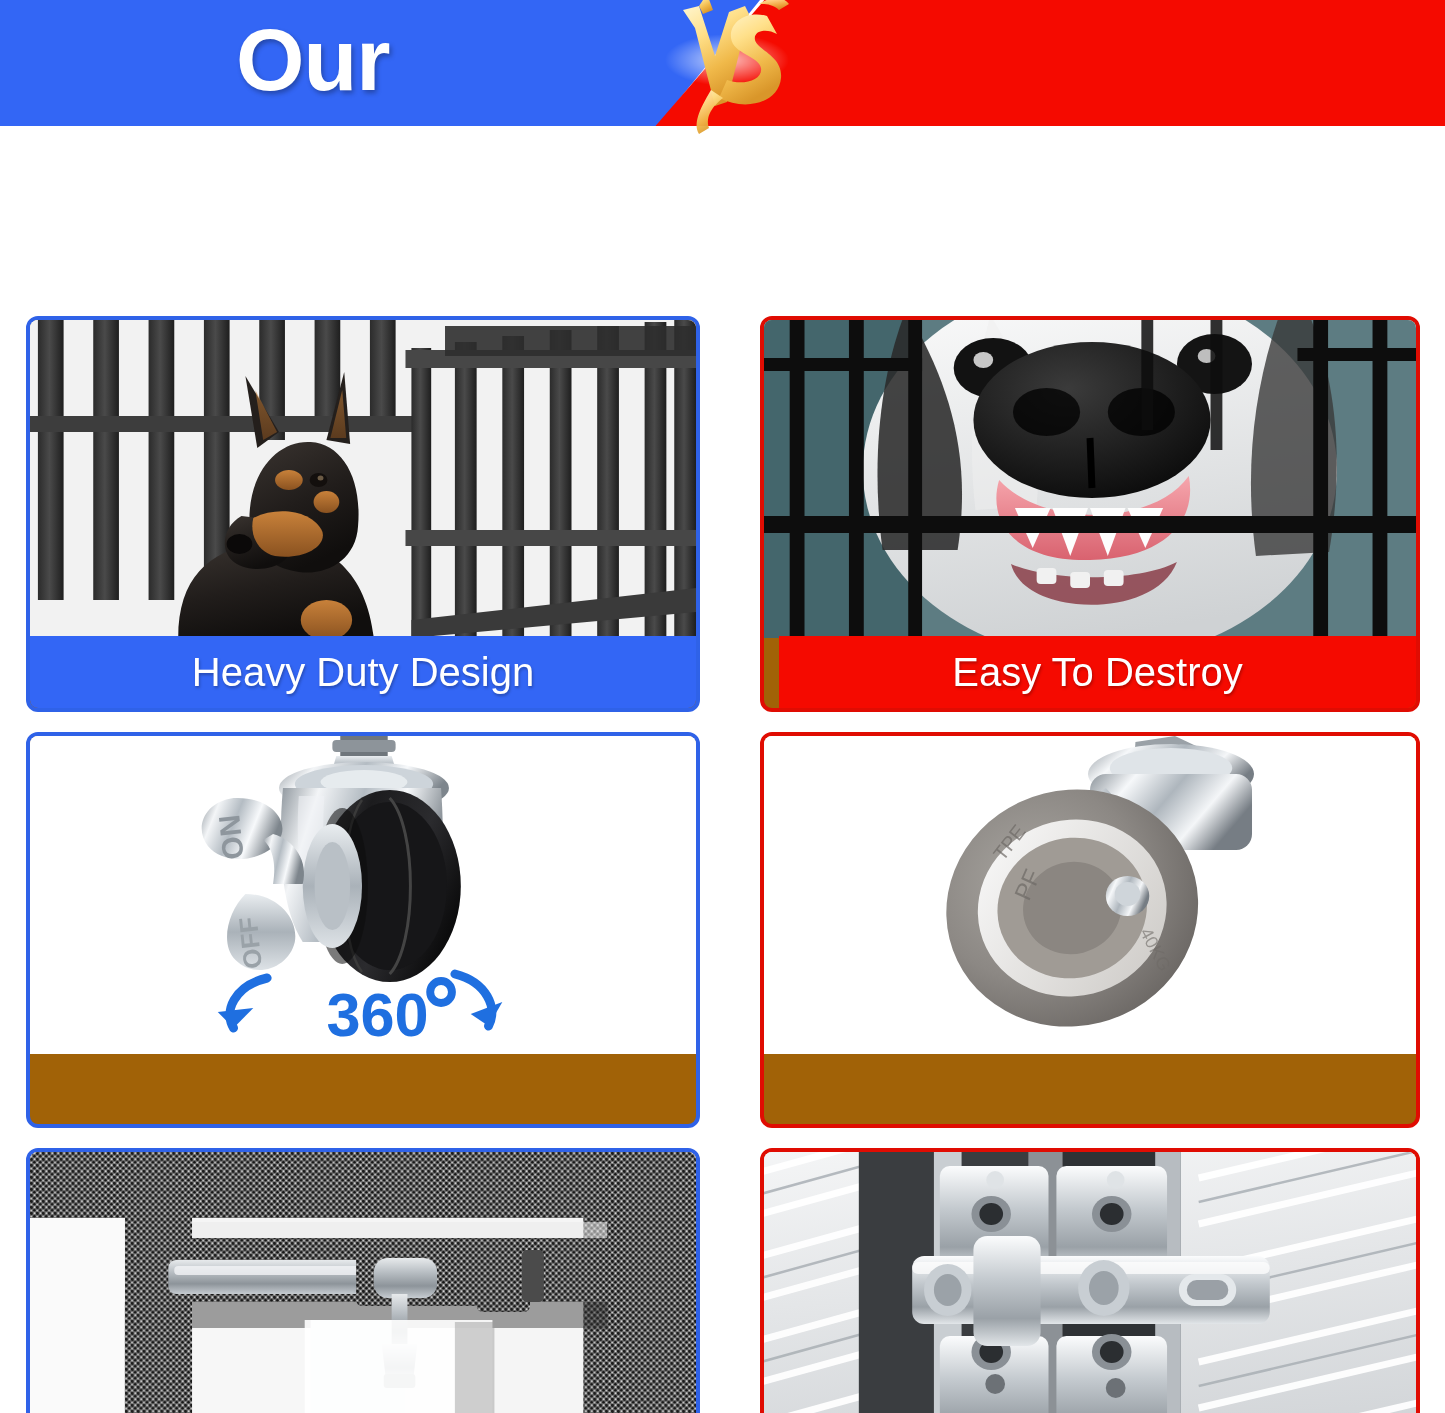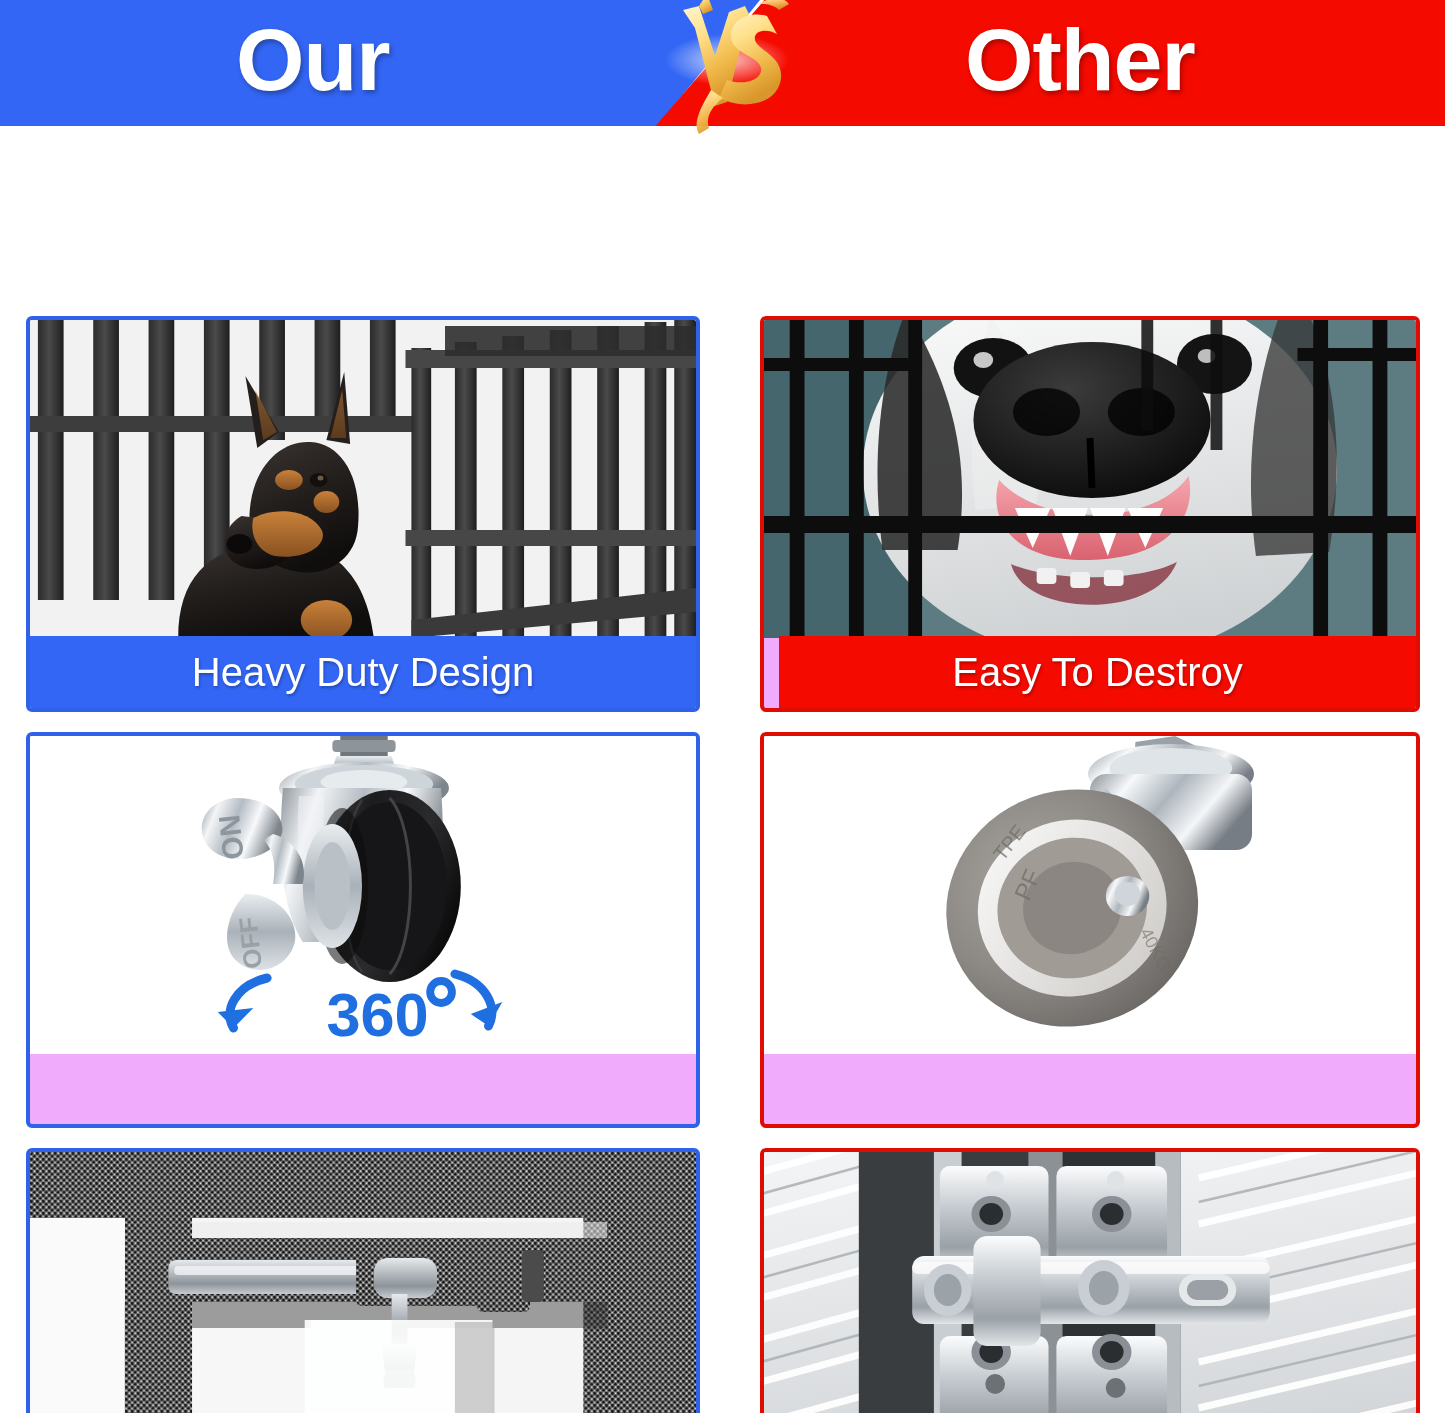--- a/index.html
+++ b/index.html
@@ -58,23 +58,23 @@
   
   .grid {
     position: relative;
     width: 1445px;
     height: 1287px;
     padding: 0;
   }
 
   .panel {
     position: absolute;
-    border-radius: 6px;
+    border-radius: 12px;
     overflow: hidden;
-    background: #f0abfc;
+    background: #a16207;
   }
   .panel.ours  { border: 4px solid #2f62e8; }
   .panel.other { border: 4px solid #e00c02; }
 
   .panel-media {
     position: absolute;
     left: 0; right: 0; top: 0;
     overflow: hidden;
     background: #ffffff;
   }
@@ -114,21 +114,20 @@
 </style>
 </head>
 <body>
 
 <div class="header">
   <div class="header-blue"></div>
   <div class="header-red"></div>
 
   <div class="header-title our">Our</div>
 
-  <div class="header-title other">Other</div>
 
   <div class="vs-emblem">
     <svg viewBox="0 0 150 140" xmlns="http://www.w3.org/2000/svg">
       <defs>
         <linearGradient id="gold" x1="0" y1="0" x2="0.4" y2="1">
           <stop offset="0%" stop-color="#fff6d0"></stop>
           <stop offset="35%" stop-color="#ffe08a"></stop>
           <stop offset="70%" stop-color="#f0b94a"></stop>
           <stop offset="100%" stop-color="#d9962a"></stop>
         </linearGradient>

